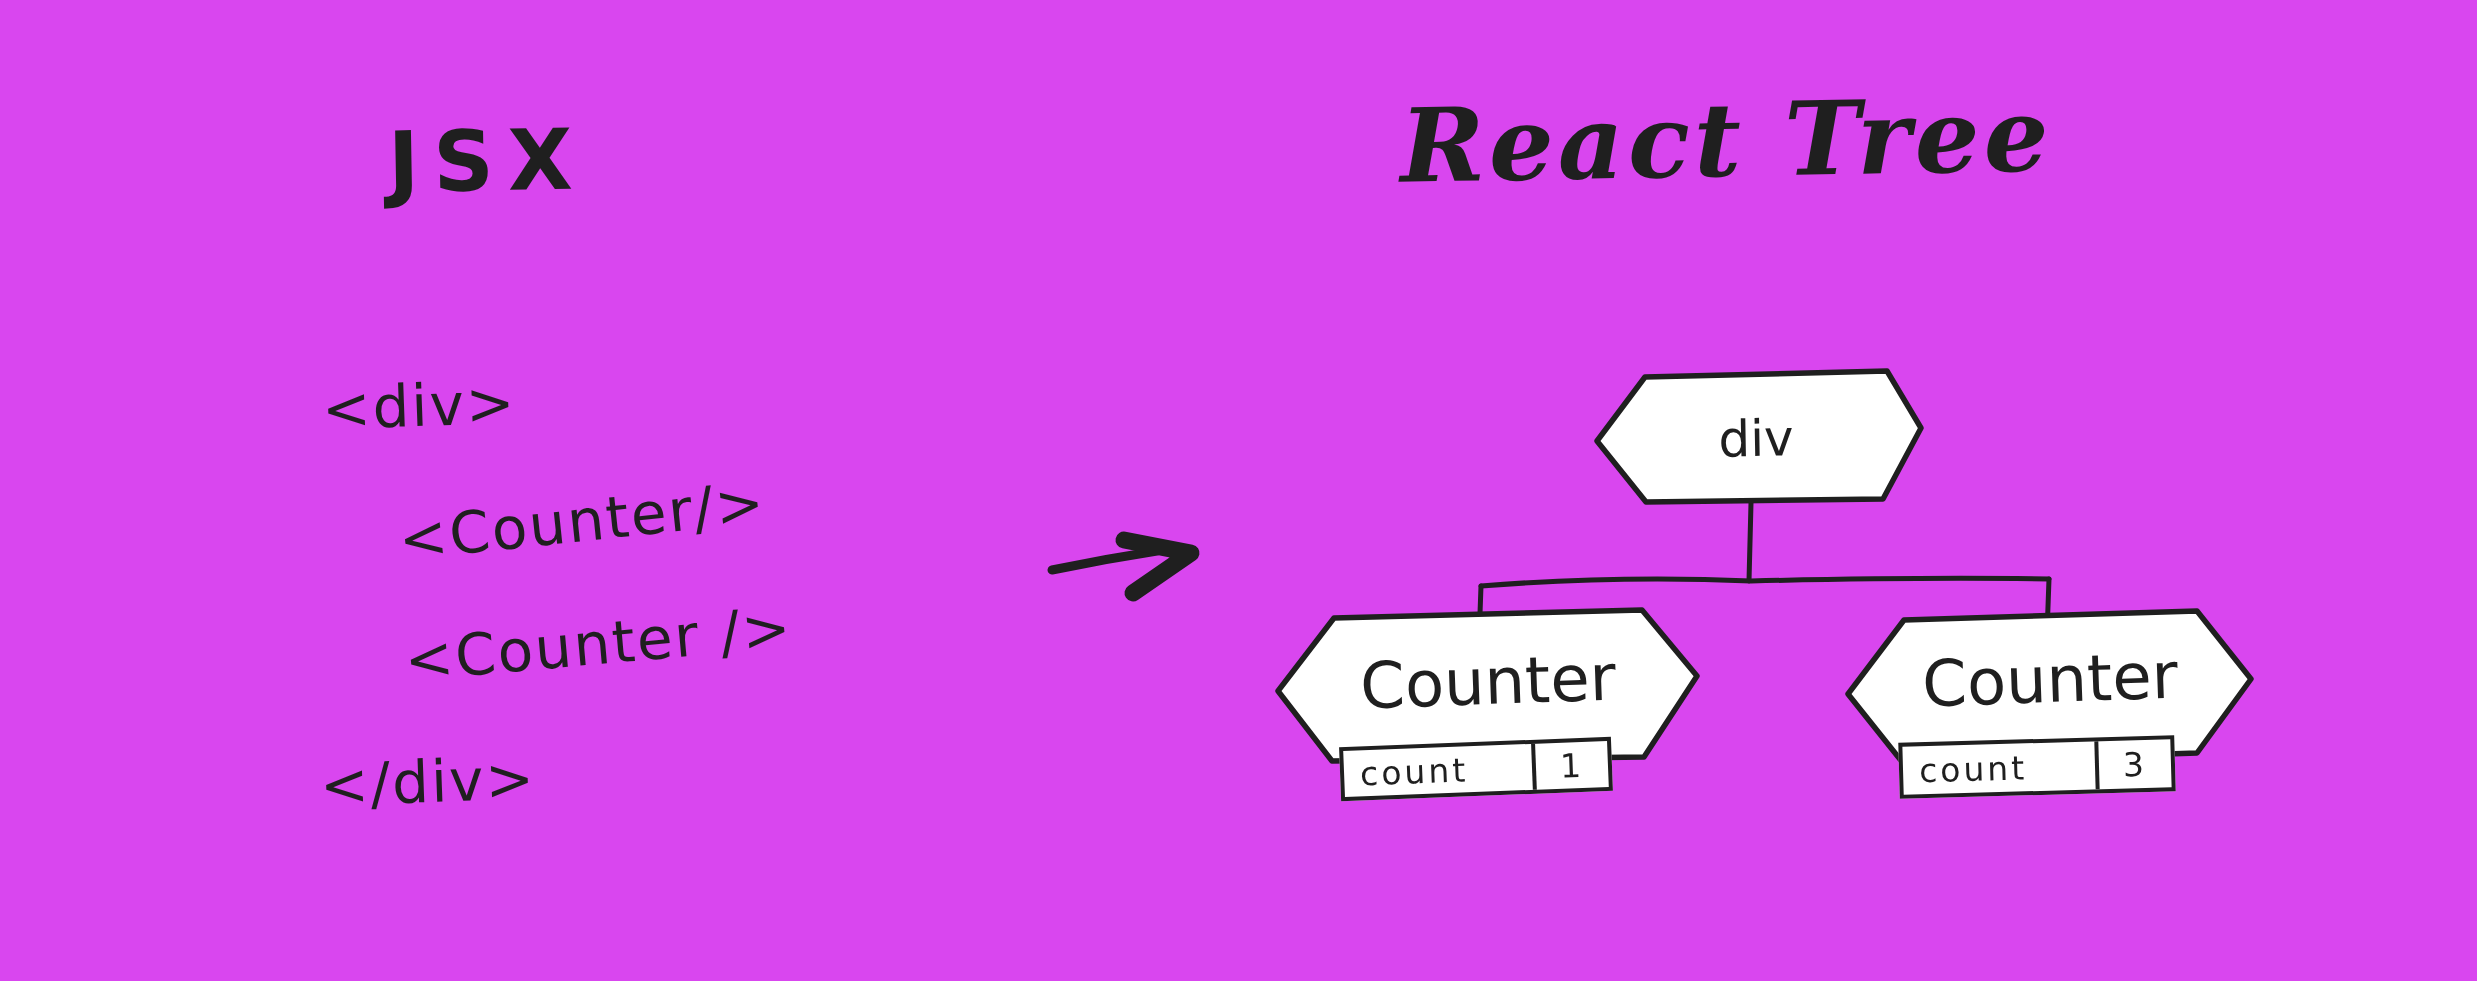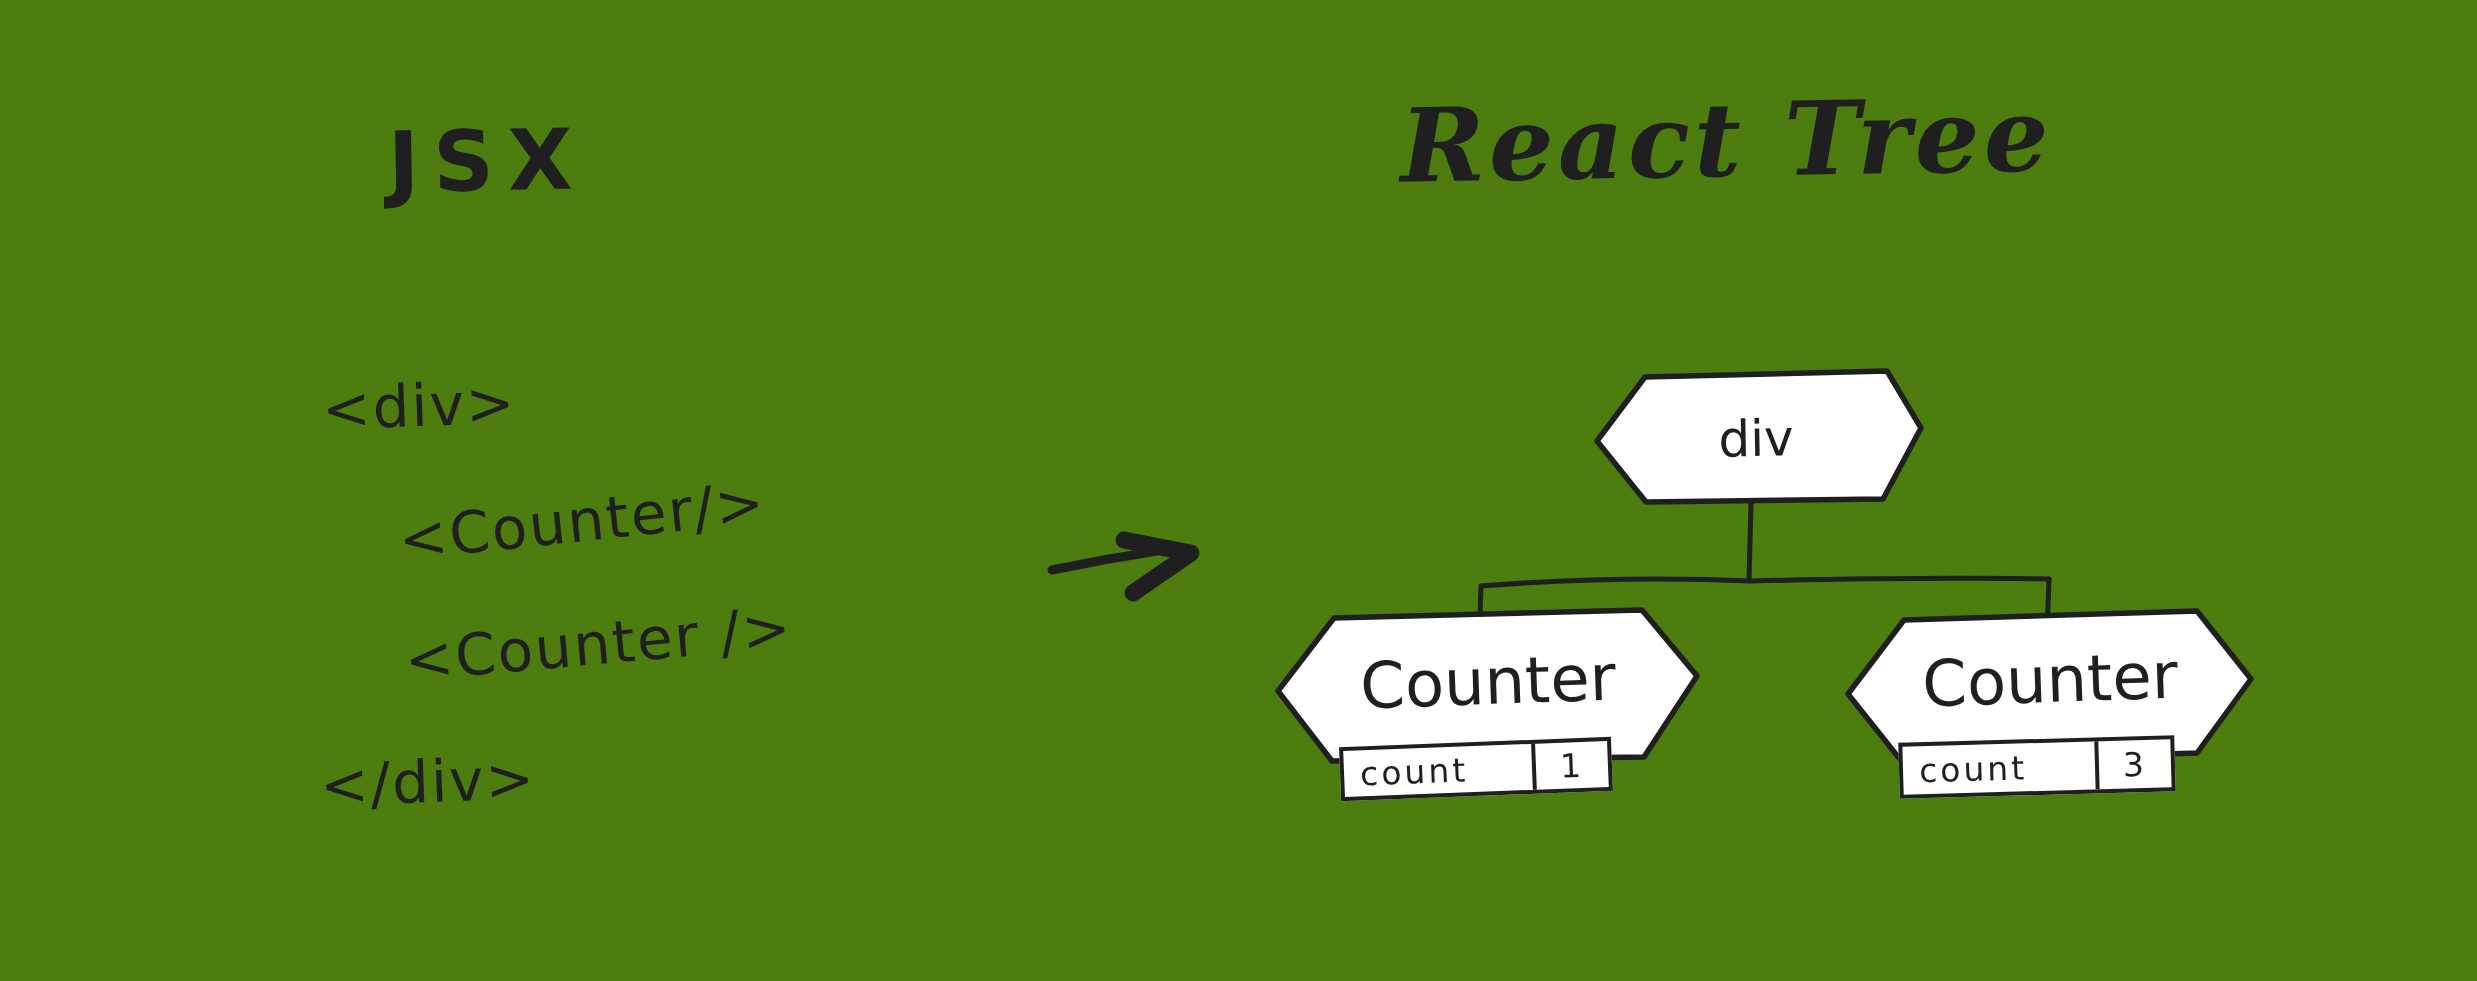--- a/index.html
+++ b/index.html
@@ -9,21 +9,21 @@
     height: 981px;
     background: #ffffff;
     overflow: hidden;
     font-family: "DejaVu Sans", sans-serif;
     color: #1f1f1f;
   }
   .canvas {
     position: relative;
     width: 2477px;
     height: 981px;
-    background: #4d7c0f;
+    background: #d946ef;
   }
   .svg-layer {
     position: absolute;
     left: 0; top: 0;
     width: 2477px; height: 981px;
   }
   
   .title-jsx {
     position: absolute;
     left: 388px; top: 112px;

